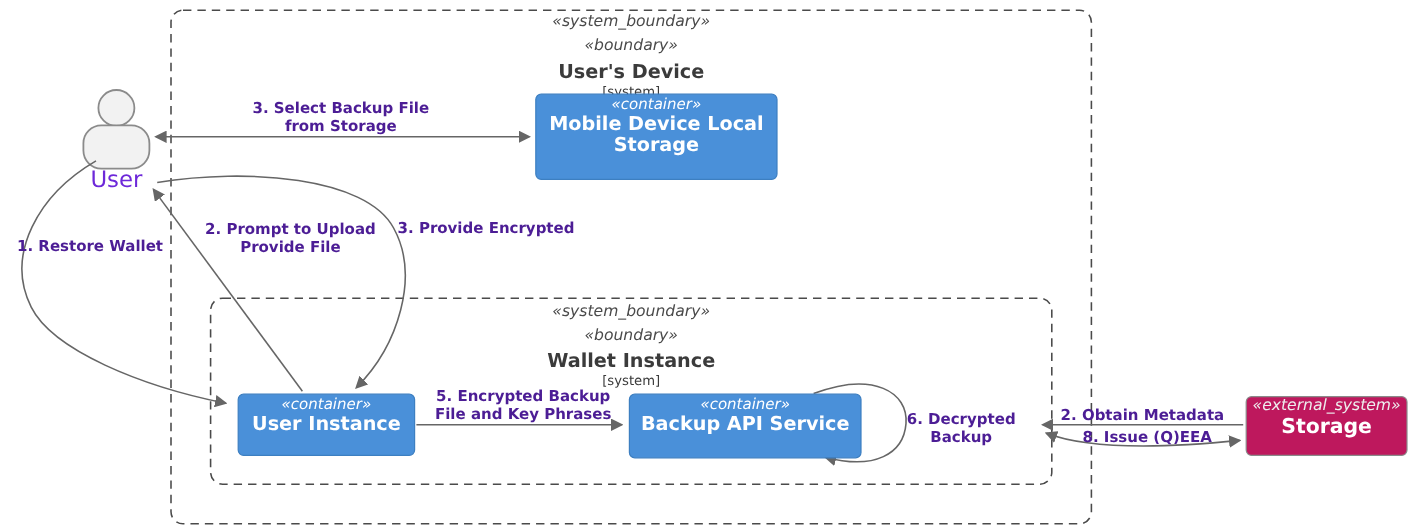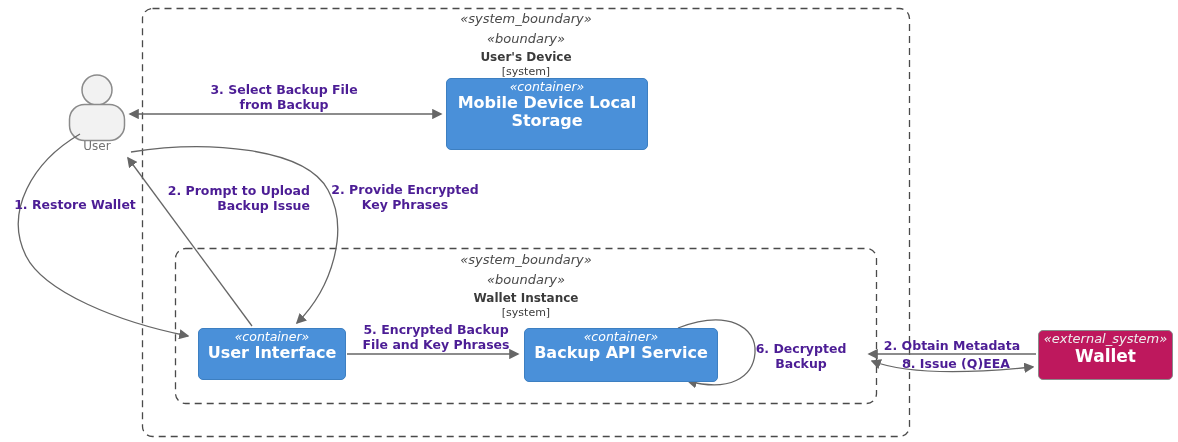--- a/index.html
+++ b/index.html
@@ -4,40 +4,40 @@
 <style>
   html,body{margin:0;padding:0;background:#ffffff;}
   .canvas{
     position:relative;width:1178px;height:442px;background:#ffffff;overflow:hidden;
     font-family:"DejaVu Sans","Liberation Sans",sans-serif;
   }
   .svg-layer{position:absolute;left:0;top:0;width:1178px;height:442px;}
 
   .boundary-header{position:absolute;text-align:center;color:#3b3b3b;pointer-events:none;}
   .stereo-tiny{font-size:13px;font-style:italic;color:#4a4a4a;line-height:1.5;}
-  .boundary-title{font-size:12px;font-weight:bold;line-height:1.25;margin-top:2px;}
+  .boundary-title{font-size:16px;font-weight:bold;line-height:1.25;margin-top:2px;}
   .boundary-sub{font-size:11px;font-weight:normal;line-height:1.2;}
 
   .node{
     position:absolute;border-radius:5px;display:flex;flex-direction:column;
     justify-content:flex-start;align-items:center;text-align:center;color:#ffffff;
     box-sizing:border-box;
   }
   .node.container{background:#4A90D9;border:1px solid #3d7fc1;}
   .node.external{background:#be185d;border:1px solid #8a8a8a;}
   .node .stereo{font-size:12.5px;font-style:italic;line-height:1.2;}
   .node.external .stereo{color:#eeeeee;}
   .node .name{font-size:16px;font-weight:bold;line-height:1.15;}
 
   .edge-label{
     position:absolute;font-size:12.5px;font-weight:bold;color:#4c1d95;
     line-height:1.2;text-align:center;white-space:nowrap;pointer-events:none;
   }
   .actor-label{
-    position:absolute;font-size:12px;color:#737373;text-align:center;pointer-events:none;
+    position:absolute;font-size:19px;color:#6d28d9;text-align:center;pointer-events:none;
   }
 </style>
 </head>
 <body>
 
 <div class="canvas">
 
   <svg class="svg-layer" viewBox="0 0 1178 442" xmlns="http://www.w3.org/2000/svg">
     <defs>
       <marker id="ah-end" viewBox="0 0 10 10" refX="8.5" refY="5" markerWidth="8" markerHeight="8" orient="auto">
@@ -89,50 +89,49 @@
 
   <div class="actor-label" style="left:67px;top:139px;width:60px;">User</div>
 
   <div class="node container" style="left:446px;top:78px;width:202px;height:72px;">
     <div class="stereo">«container»</div>
     <div class="name" style="white-space:normal;padding:0 6px;">Mobile Device Local Storage</div>
   </div>
 
   <div class="node container" style="left:198px;top:328px;width:148px;height:52px;">
     <div class="stereo">«container»</div>
-    <div class="name">User Interface</div>
+    <div class="name">User Instance</div>
   </div>
 
   <div class="node container" style="left:524px;top:328px;width:194px;height:54px;">
     <div class="stereo">«container»</div>
     <div class="name">Backup API Service</div>
   </div>
 
   <div class="node external" style="left:1038px;top:330px;width:135px;height:50px;">
     <div class="stereo" style="font-size:13px;">«external_system»</div>
-    <div class="name" style="font-size:17px;">Wallet</div>
+    <div class="name" style="font-size:17px;">Storage</div>
   </div>
 
   <div class="edge-label" style="left:10px;top:197px;width:130px;">
     <div>1. Restore Wallet</div>
   </div>
 
-  <div class="edge-label" style="left:150px;top:183px;width:160px;text-align:right;">
+  <div class="edge-label" style="left:162px;top:183px;width:160px;">
     <div>2. Prompt to Upload</div>
-    <div>Backup Issue</div>
+    <div>Provide File</div>
   </div>
 
   <div class="edge-label" style="left:199px;top:82px;width:170px;">
     <div>3. Select Backup File</div>
-    <div>from Backup</div>
+    <div>from Storage</div>
   </div>
 
   <div class="edge-label" style="left:325px;top:182px;width:160px;">
-    <div>2. Provide Encrypted</div>
-    <div>Key Phrases</div>
+    <div>3. Provide Encrypted</div>
   </div>
 
   <div class="edge-label" style="left:356px;top:322px;width:160px;">
     <div>5. Encrypted Backup</div>
     <div>File and Key Phrases</div>
   </div>
 
   <div class="edge-label" style="left:751px;top:341px;width:100px;">
     <div>6. Decrypted</div>
     <div>Backup</div>

